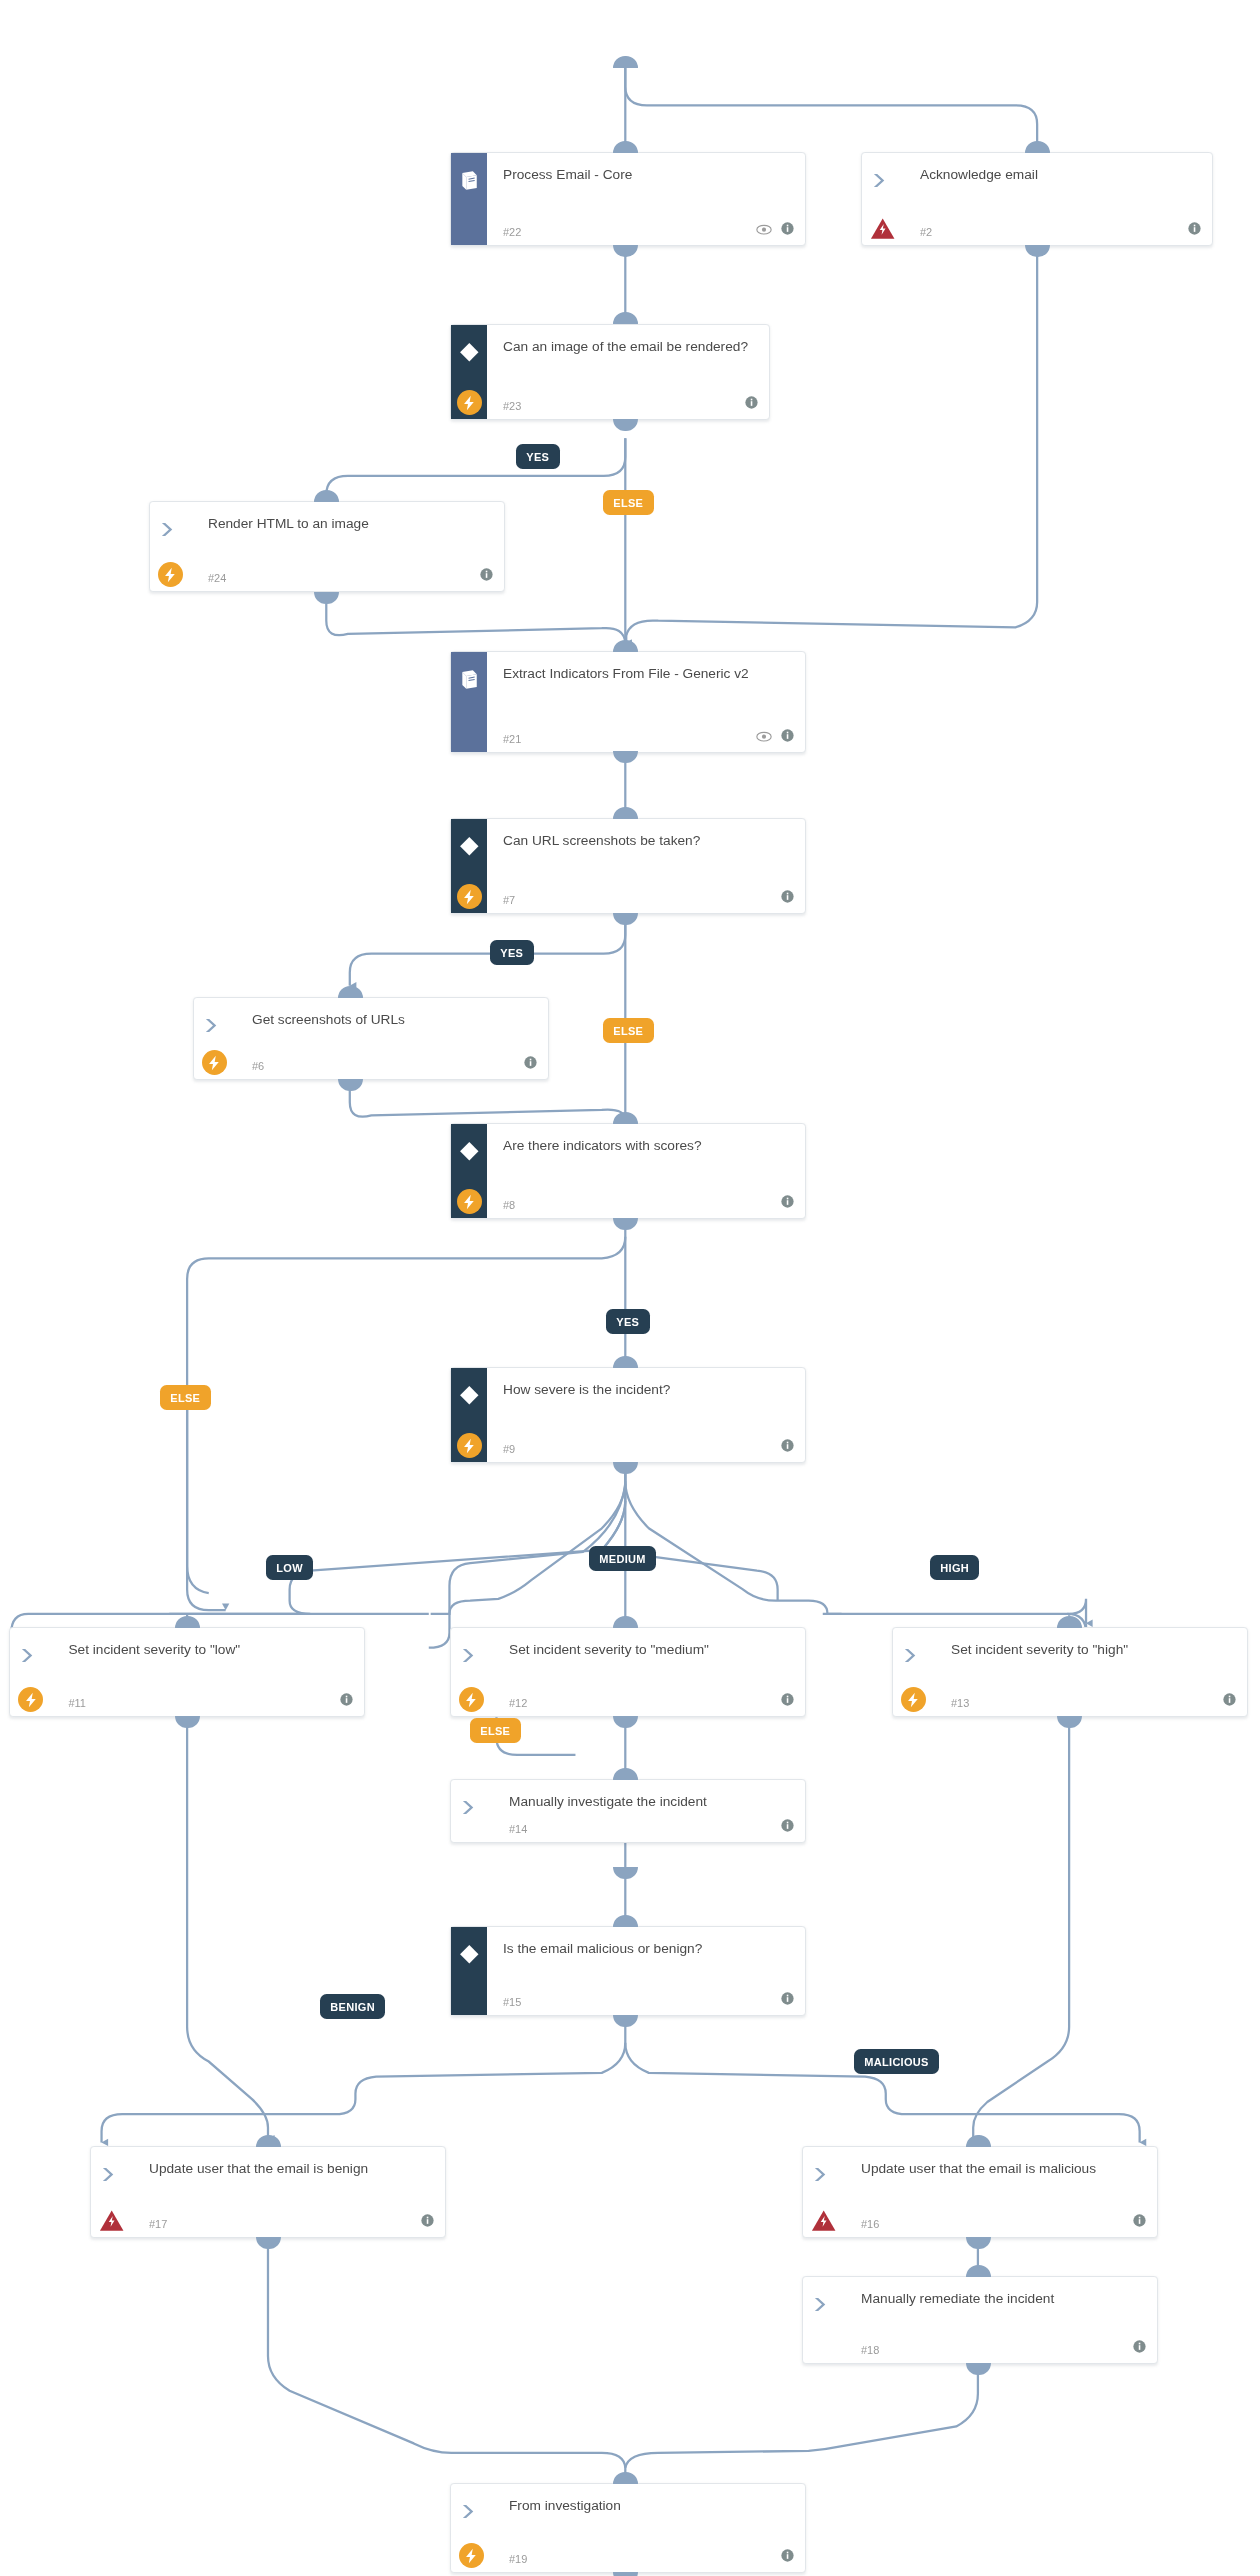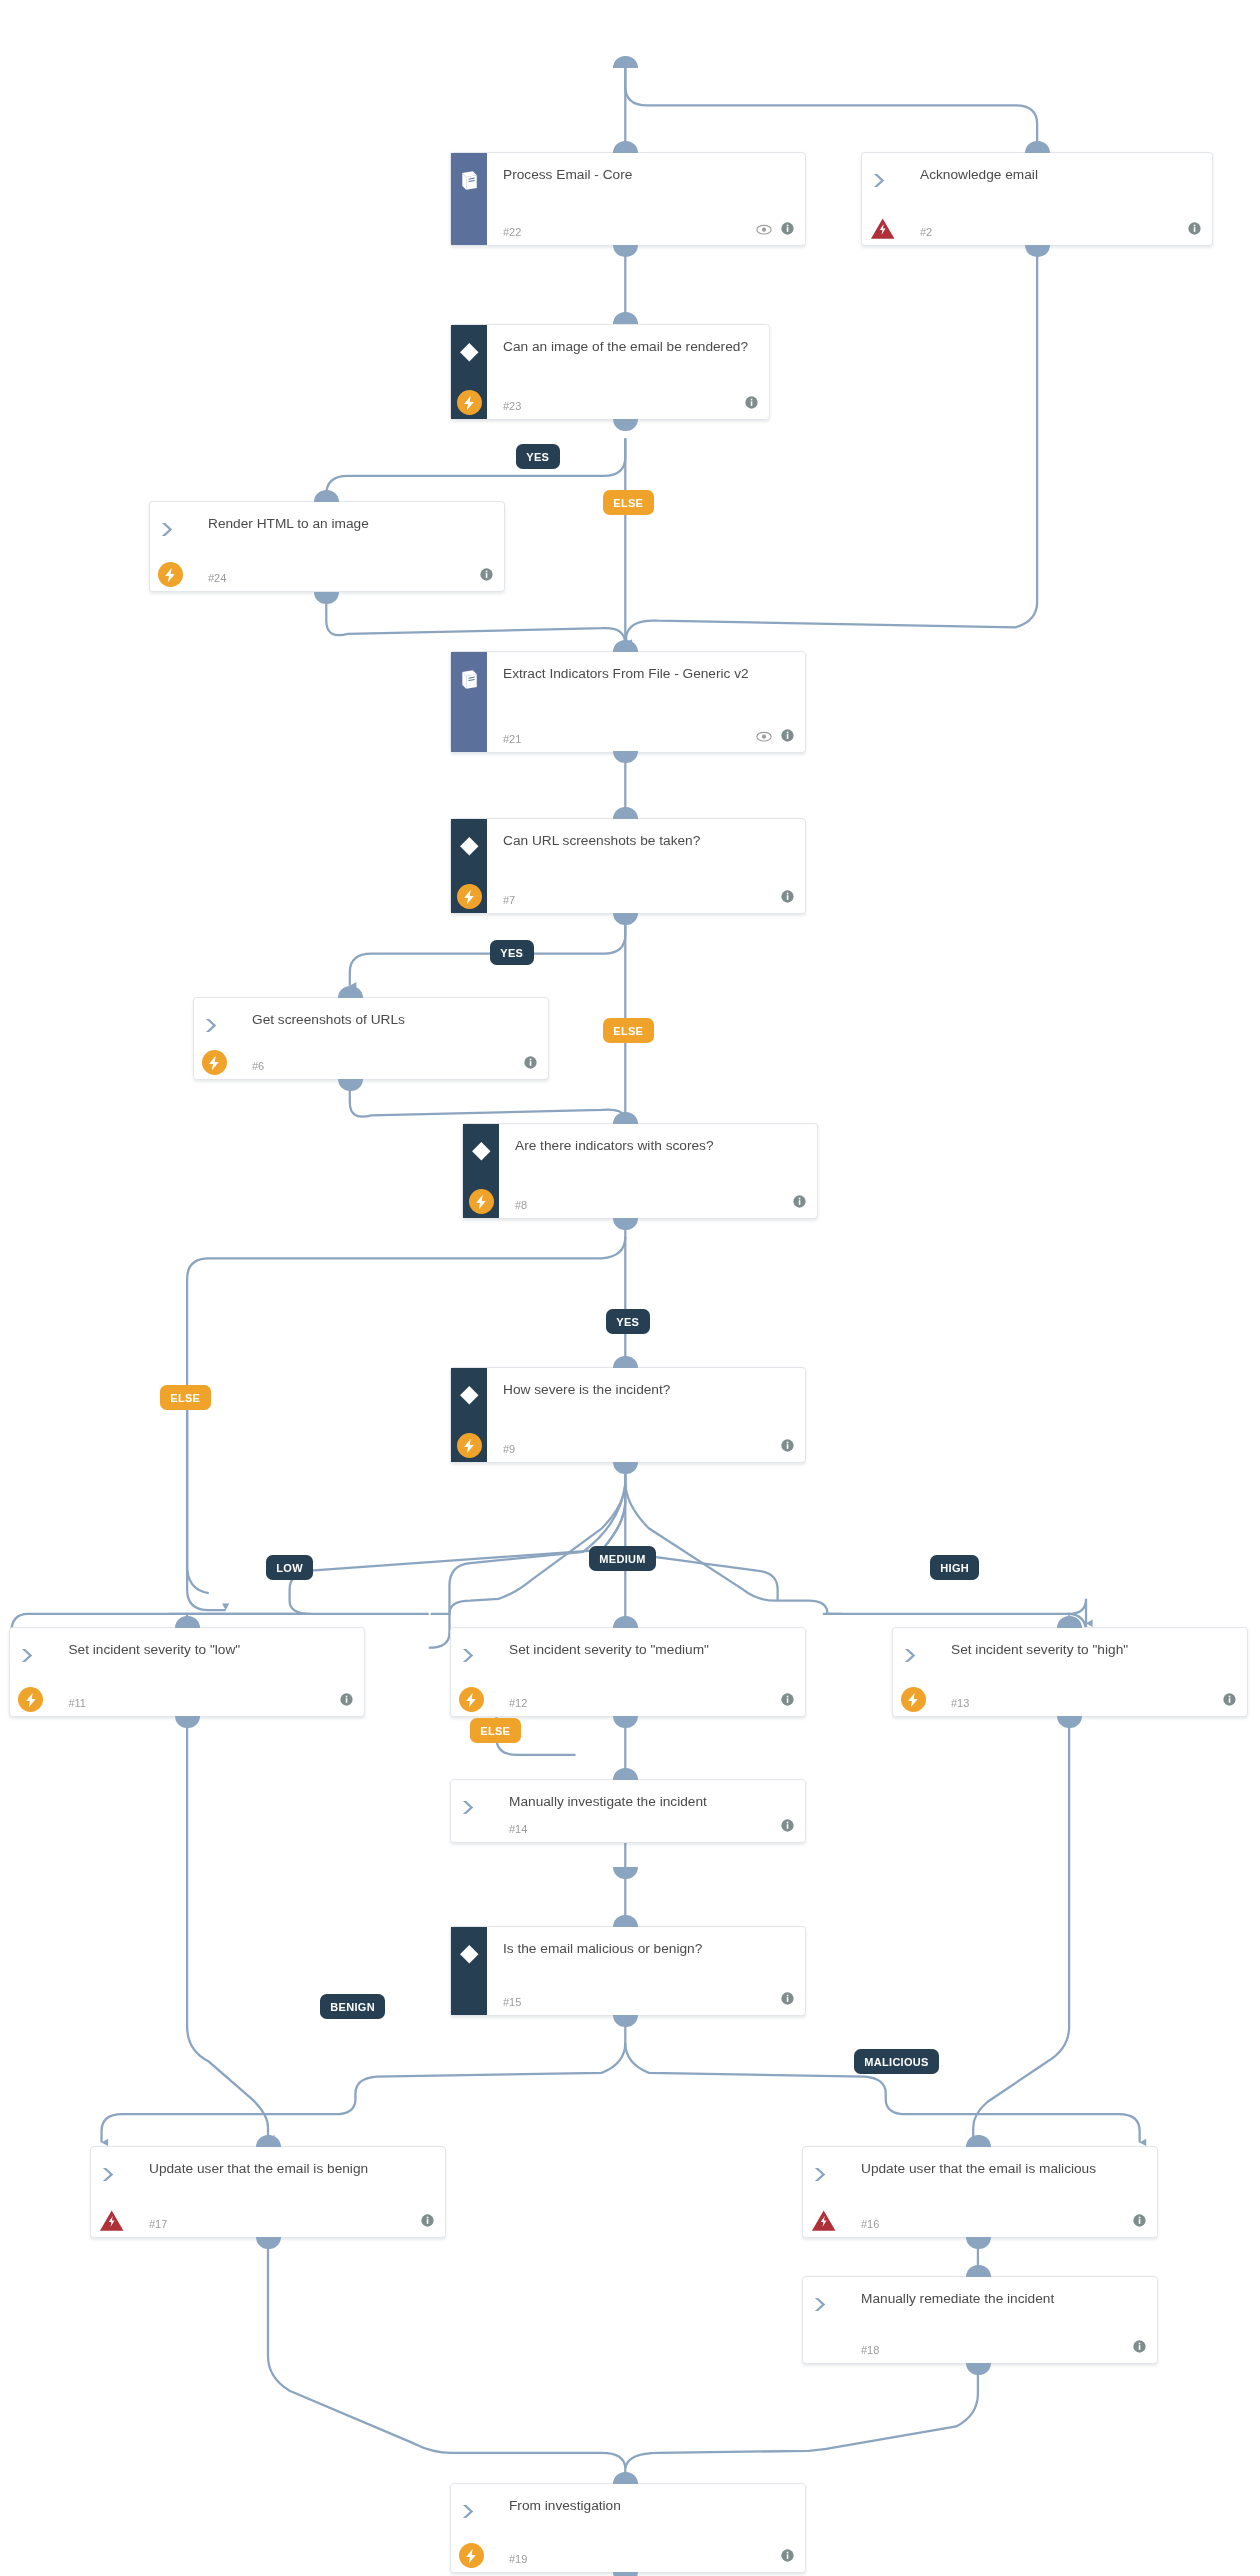--- a/index.html
+++ b/index.html
@@ -491,21 +491,21 @@
             <rect x="6.2" y="5.6" width="1.7" height="5" fill="#ffffff"></rect>
             <rect x="6.2" y="2.9" width="1.7" height="1.8" fill="#ffffff"></rect>
           </svg>
         </span>
       </span>
     </div>
   </div>
   <div class="port top" style="left:338px; top:986px;"></div>
   <div class="port bottom" style="left:338px; top:1079px;"></div>
 
-  <div class="node condition" style="left:450px; top:1123px; width:356px; height:96px;margin-left:12px;">
+  <div class="node condition" style="left:450px; top:1123px; width:356px; height:96px;">
     <div class="node-head">
       <div class="head-glyph">
         <svg width="22.6" height="22.6" viewBox="0 0 24 24">
           <path d="M12 2.2 L21.8 12 L12 21.8 L2.2 12 Z" fill="#ffffff"></path>
         </svg>
       </div>
     </div>
     <div class="node-title">Are there indicators with scores?</div>
     <div class="bolt-badge">
       <svg width="14" height="16" viewBox="0 0 15 17">

